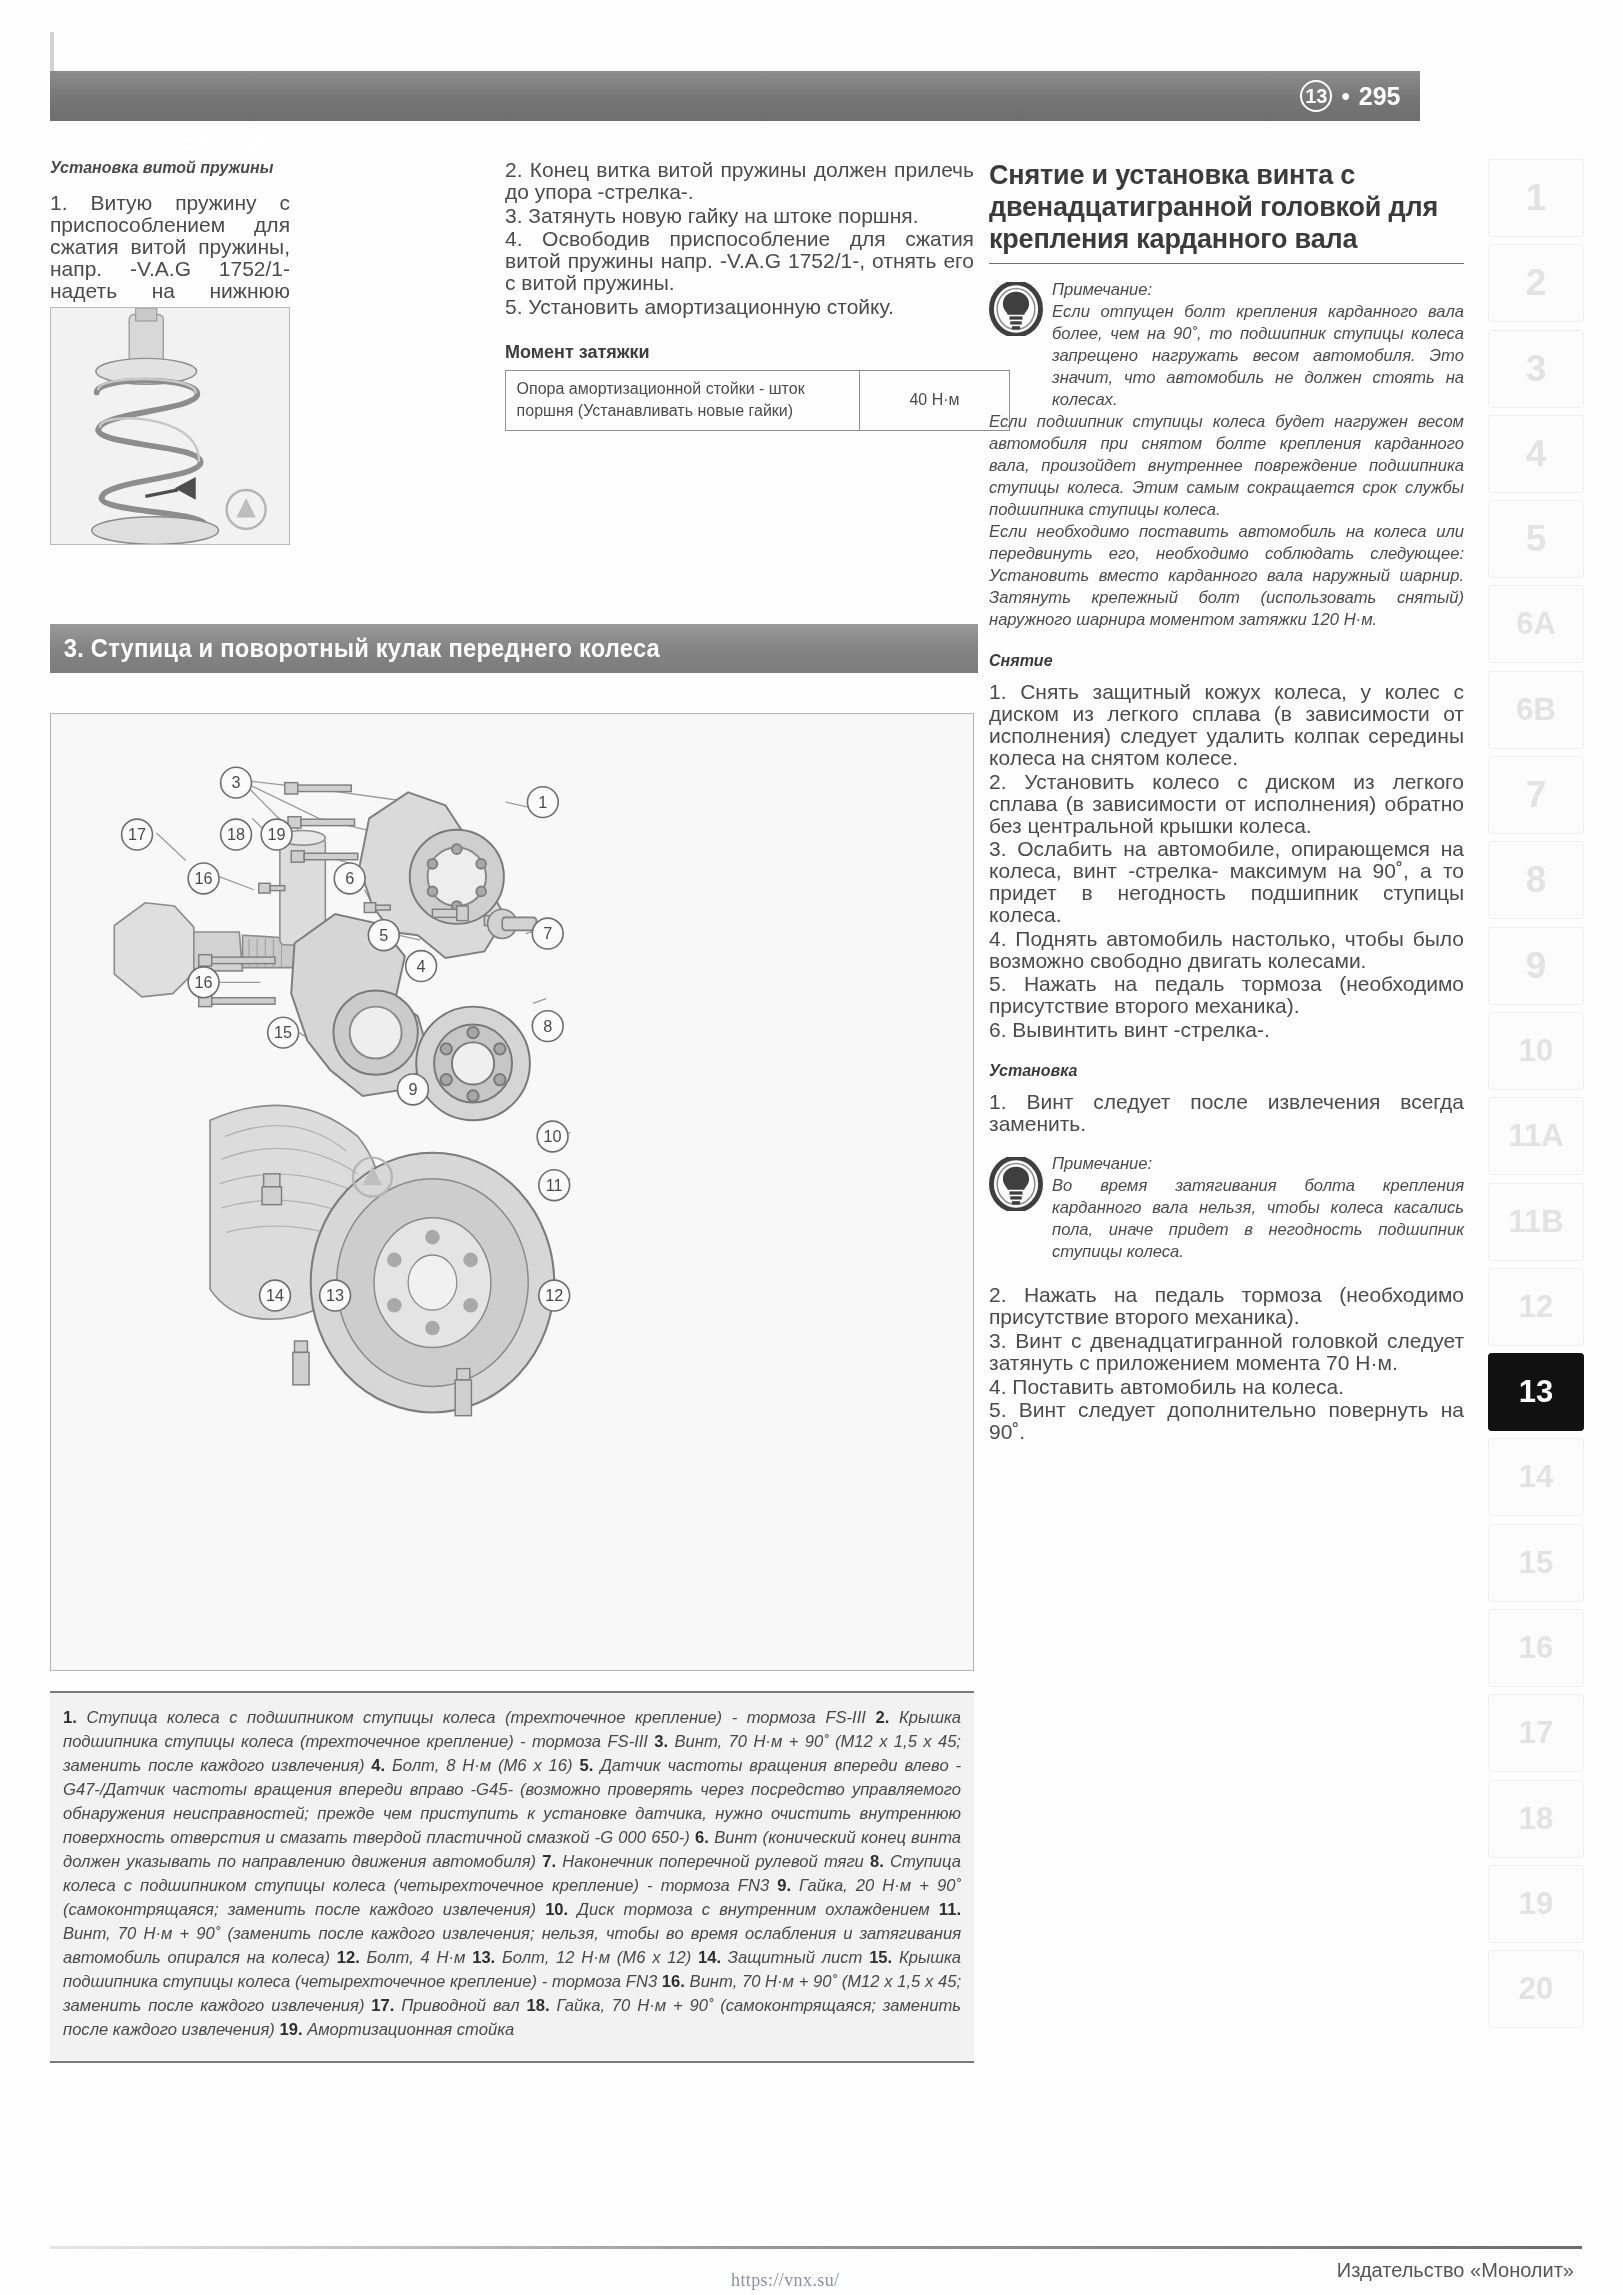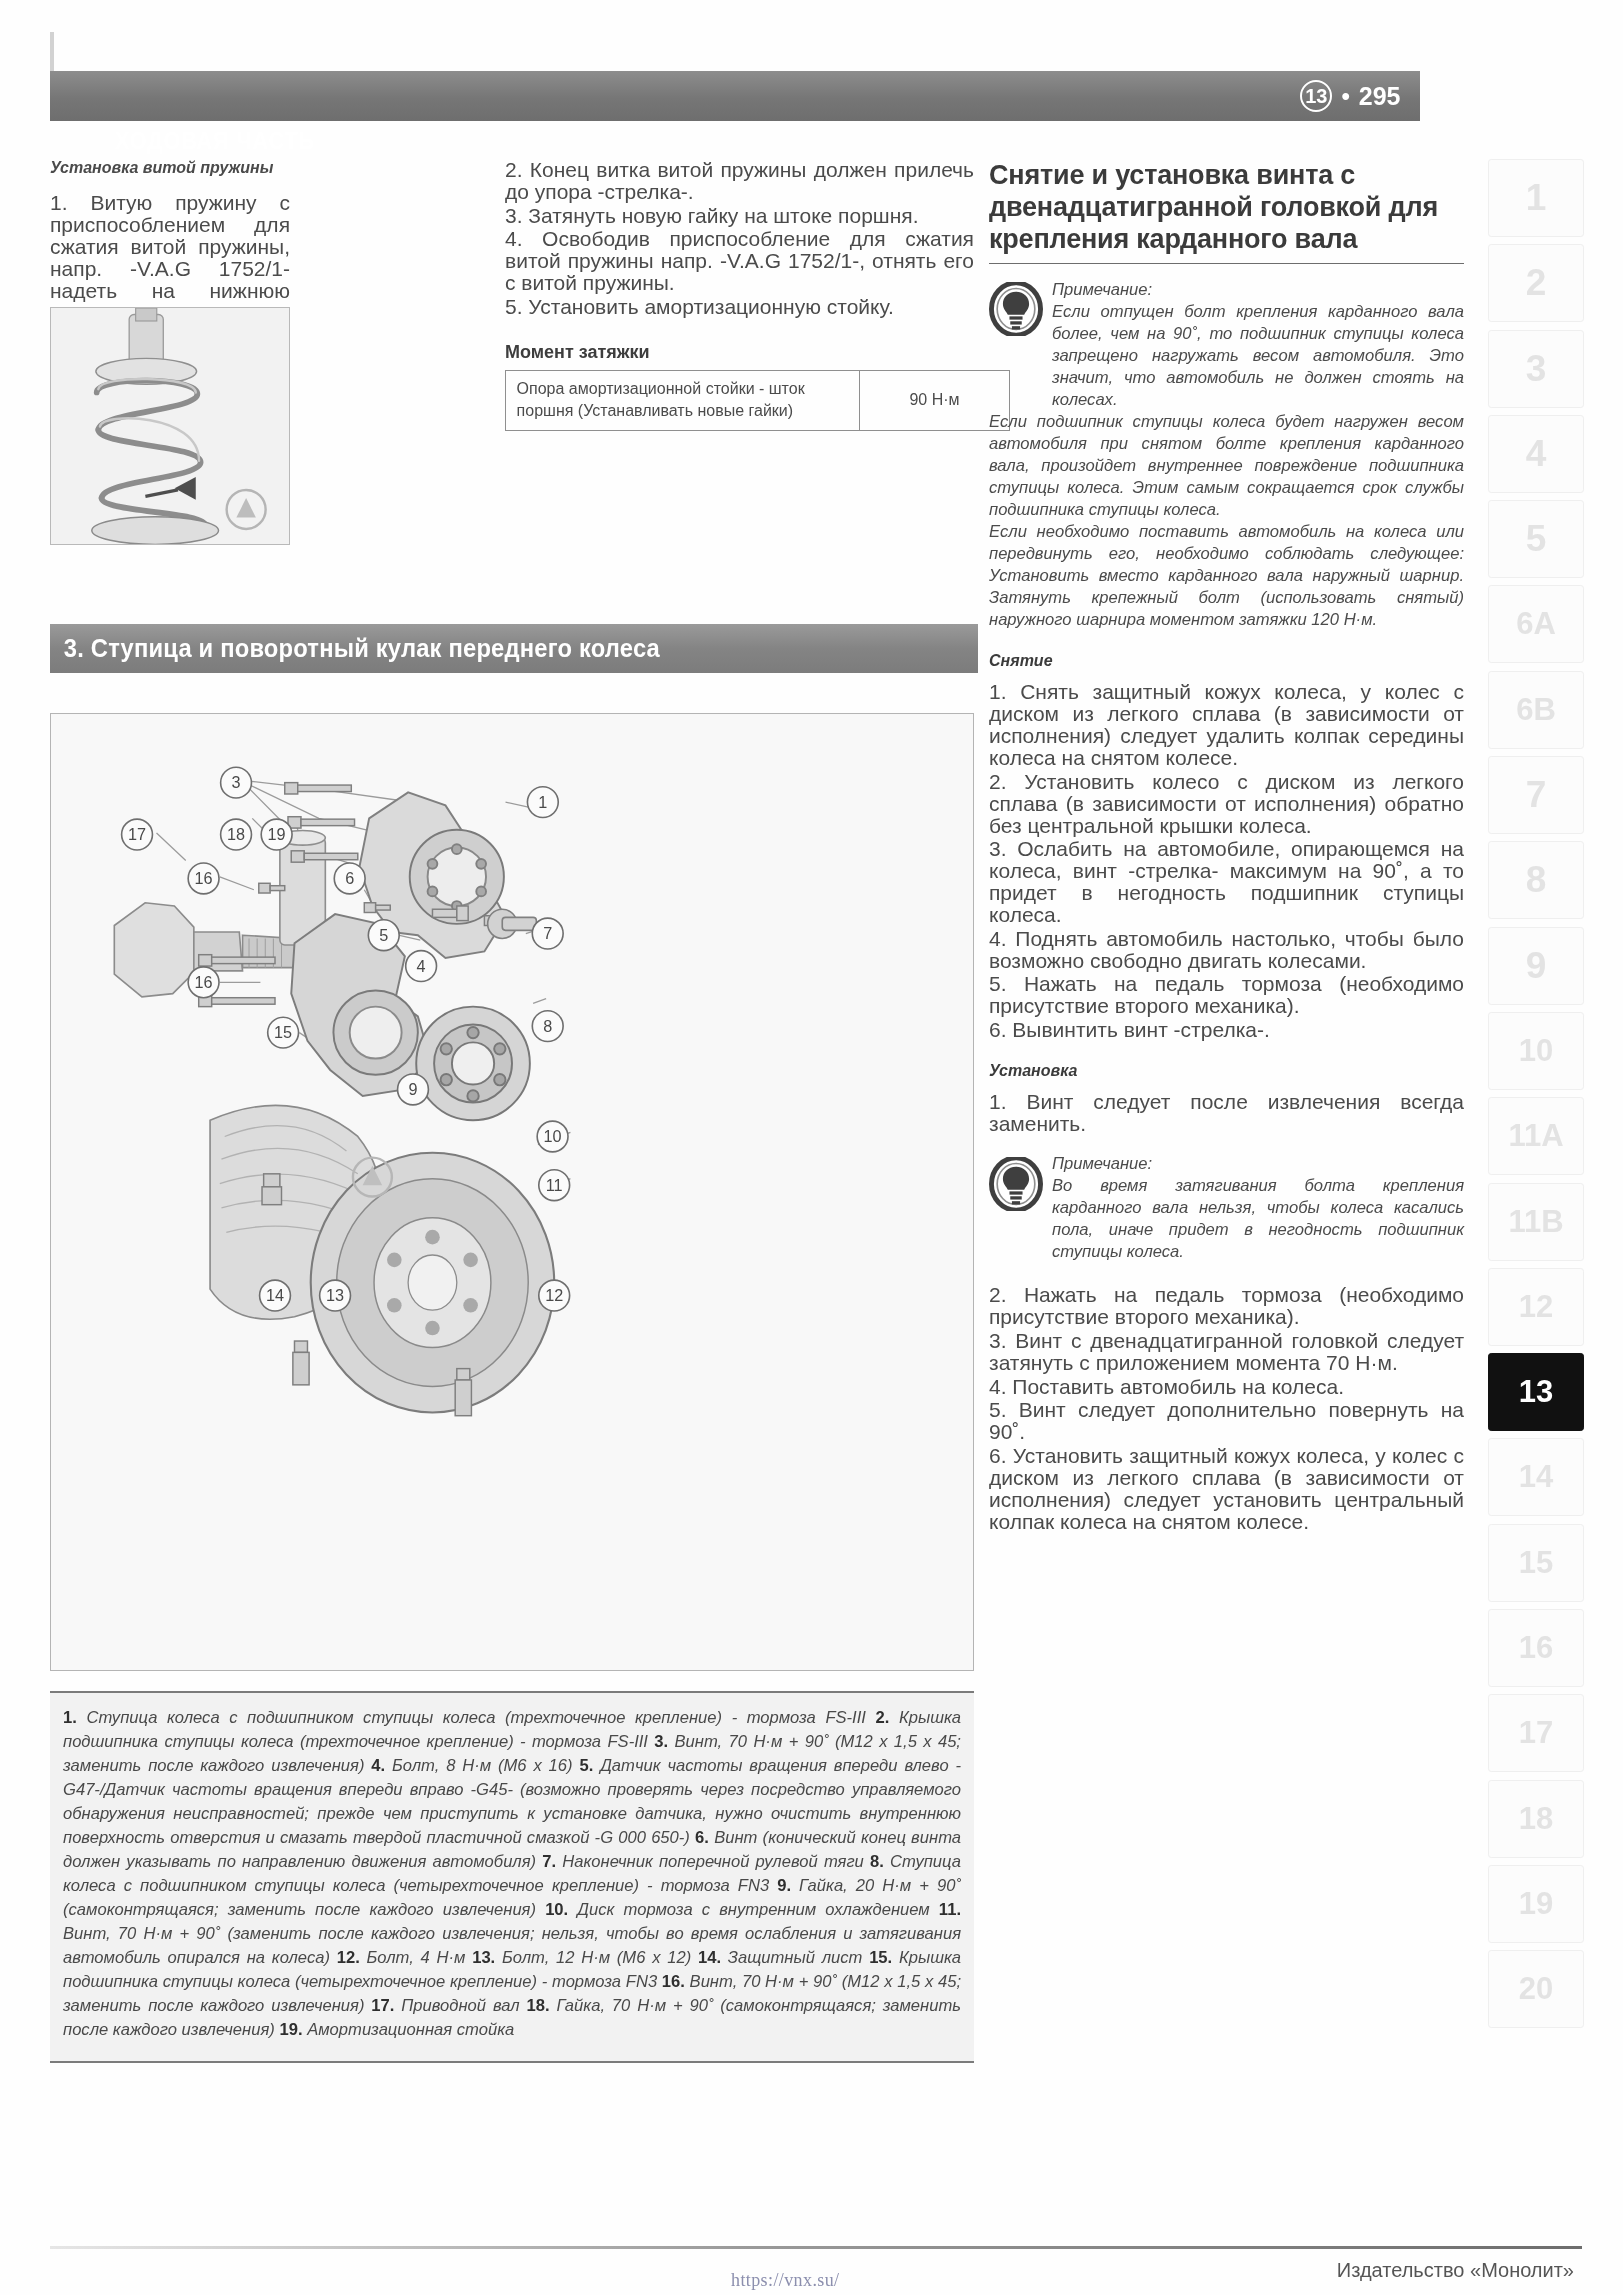--- a/index.html
+++ b/index.html
@@ -207,21 +207,21 @@
     <p class="body">2.  Конец витка витой пружины должен прилечь до упора -стрелка-.</p>
     <p class="body">3.  Затянуть новую гайку на штоке поршня.</p>
     <p class="body">4.  Освободив приспособление для сжатия витой пружины напр. -V.A.G 1752/1-, отнять его с витой пружины.</p>
     <p class="body">5.  Установить амортизационную стойку.</p>
 
     <div class="torque-title">Момент затяжки</div>
     <table class="torque">
       <tbody>
           <tr>
         <td>Опора амортизационной стойки - шток поршня (Устанавливать новые гайки)</td>
-        <td class="val">90 Н·м</td>
+        <td class="val">40 Н·м</td>
       </tr>
     </tbody>
       </table>
   </div>
 
   <div class="sec-bar">
     <span>3. Ступица и поворотный кулак переднего колеса</span>
   </div>
 
   <div class="diagram">
@@ -517,21 +517,20 @@
         <rect x="28" y="54" width="10" height="4" fill="#3f3f3f"></rect>
       </svg>
       <p class="lead">Примечание:</p>
       <p class="lead2" id="n2p1">Во время затягивания болта крепления карданного вала нельзя, чтобы колеса касались пола, иначе придет в негодность подшипник ступицы колеса.</p>
     </div>
 
     <p class="body" style="margin-top:21px;">2.  Нажать на педаль тормоза (необходимо присутствие второго механика).</p>
     <p class="body">3.  Винт с двенадцатигранной головкой следует затянуть с приложением момента 70 Н·м.</p>
     <p class="body">4.  Поставить автомобиль на колеса.</p>
     <p class="body">5.  Винт следует дополнительно повернуть на 90˚.</p>
-    <p class="body">6.  Установить защитный кожух колеса, у колес с диском из легкого сплава (в зависимости от исполнения) следует установить центральный колпак колеса на снятом колесе.</p>
   </div>
 
   <div class="tabs" id="tabstrip">
       <div class="tab">1</div>
       <div class="tab">2</div>
       <div class="tab">3</div>
       <div class="tab">4</div>
       <div class="tab">5</div>
       <div class="tab small">6A</div>
       <div class="tab small">6B</div>

